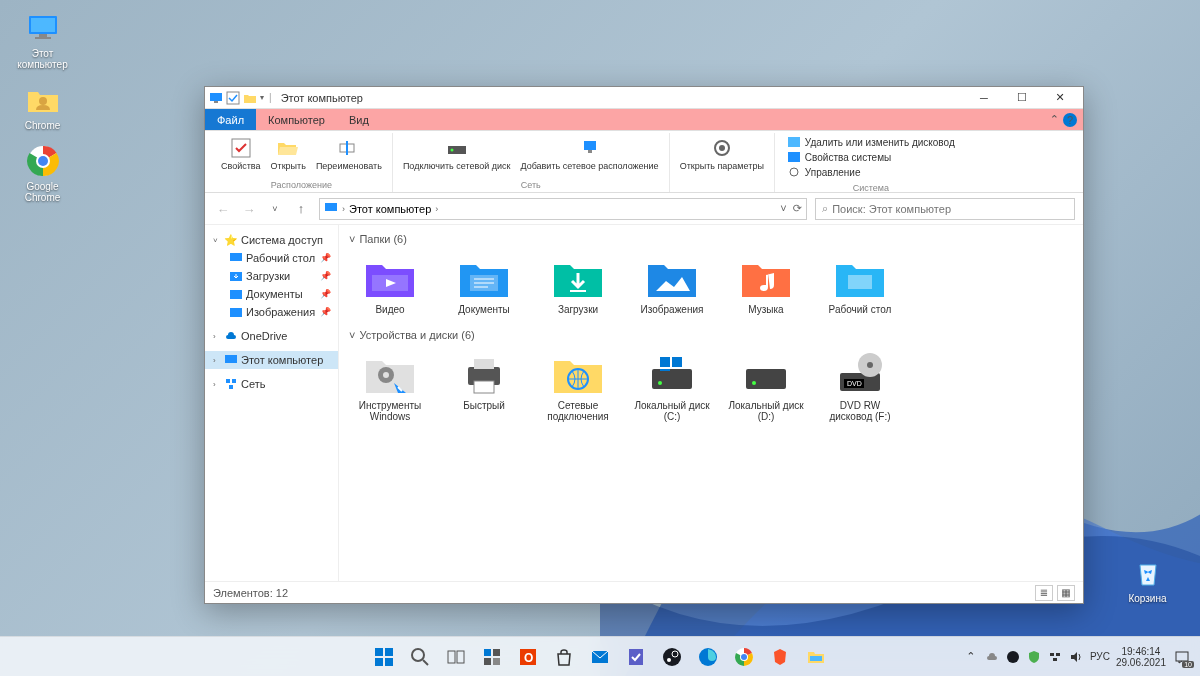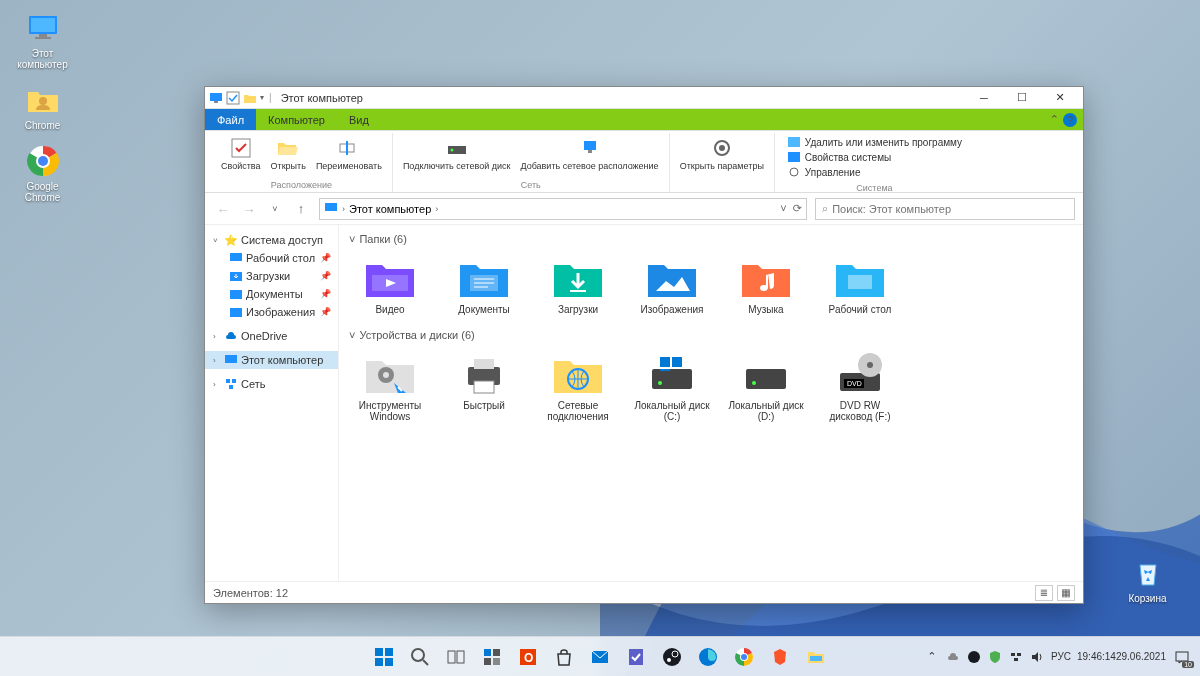--- a/index.html
+++ b/index.html
@@ -13,21 +13,21 @@
 .dicon-lbl { font-size:10px; color:#fff; text-align:center; text-shadow:0 1px 2px rgba(0,0,0,.6); line-height:1.1; }
 .recycle { position:absolute; right:20px; bottom:72px; }
 .window { position:absolute; left:204px; top:86px; width:880px; height:518px; background:#fff; border:1px solid #888; box-shadow:0 8px 30px rgba(0,0,0,.3); display:flex; flex-direction:column; }
 .titlebar { height:22px; background:#fff; display:flex; align-items:center; padding:0 4px; border-bottom:1px solid #e0e0e0; }
 .titlebar-left { display:flex; align-items:center; gap:3px; }
 .titlebar-icon { width:14px; height:14px; }
 .titlebar-sep { color:#aaa; font-size:10px; margin:0 2px; }
 .titlebar-title { font-size:11px; color:#333; margin-left:4px; }
 .win-btns { margin-left:auto; display:flex; }
 .win-btn { width:38px; height:22px; display:flex; align-items:center; justify-content:center; font-size:11px; color:#333; cursor:pointer; }
-.tabs { height:22px; background:#84cc16; display:flex; align-items:stretch; border-bottom:1px solid #e0e0e0; }
+.tabs { height:22px; background:#fca5a5; display:flex; align-items:stretch; border-bottom:1px solid #e0e0e0; }
 .tab { padding:0 12px; font-size:11px; display:flex; align-items:center; cursor:pointer; color:#333; }
 .tab.active { background:#1678d3; color:#fff; }
 .tab-right { margin-left:auto; display:flex; align-items:center; gap:4px; padding-right:6px; }
 .tab-right span { font-size:11px; color:#555; cursor:pointer; }
 .help-icon { width:14px; height:14px; border-radius:50%; background:#0078d4; color:#fff; font-size:10px; display:flex; align-items:center; justify-content:center; }
 .ribbon { height:62px; background:#fff; border-bottom:1px solid #ddd; display:flex; padding:2px 6px 0; }
 .rgroup { display:flex; flex-direction:column; border-right:1px solid #e8e8e8; padding:0 6px; }
 .rgroup-items { display:flex; gap:2px; flex:1; }
 .rbtn { display:flex; flex-direction:column; align-items:center; gap:1px; padding:2px 4px; cursor:pointer; min-width:36px; }
 .rbtn-icon { width:26px; height:26px; display:flex; align-items:center; justify-content:center; }
@@ -61,21 +61,21 @@
 .item-lbl { font-size:10px; color:#333; text-align:center; line-height:1.1; }
 .status { height:22px; border-top:1px solid #eee; display:flex; align-items:center; padding:0 8px; font-size:11px; color:#555; }
 .status-right { margin-left:auto; display:flex; gap:4px; }
 .view-btn { width:18px; height:16px; border:1px solid #ccc; cursor:pointer; display:flex; align-items:center; justify-content:center; font-size:10px; }
 .taskbar { position:absolute; bottom:0; left:0; right:0; height:40px; background:rgba(240,244,248,.9); backdrop-filter:blur(10px); display:flex; align-items:center; border-top:1px solid rgba(0,0,0,.08); }
 .tb-center { position:absolute; left:50%; transform:translateX(-50%); display:flex; gap:4px; }
 .tb-icon { width:32px; height:32px; display:flex; align-items:center; justify-content:center; cursor:pointer; border-radius:3px; }
 .tb-right { margin-left:auto; display:flex; align-items:center; gap:6px; padding-right:8px; }
 .tray { display:flex; align-items:center; gap:5px; font-size:11px; }
 .tray-icon { width:16px; height:16px; display:flex; align-items:center; justify-content:center; color:#333; }
-.clock { display:flex; flex-direction:row; align-items:center; font-size:10px; color:#333; line-height:1.1; }
+.clock { display:flex; flex-direction:column; align-items:center; font-size:10px; color:#333; line-height:1.1; }
 .lang { font-size:10px; color:#333; }
 .notif { width:20px; height:20px; display:flex; align-items:center; justify-content:center; position:relative; }
 .notif-badge { position:absolute; bottom:-1px; right:-2px; background:#555; color:#fff; font-size:7px; padding:0 2px; border-radius:2px; }
 </style>
 </head>
 <body>
 
 <div class="desktop-bg">
   <div class="swirl">
     <svg viewBox="0 0 700 500">
@@ -237,21 +237,21 @@
           </div>
       </div>
       <div class="rgroup-lbl">&nbsp;</div>
     </div>
     <div class="rgroup" style="border:none">
       <div class="rlist">
         <div class="rlist-item">
             <span class="rlist-icon"><svg width="14" height="12" viewBox="0 0 14 12">
                 <rect x="1" y="1" width="12" height="10" fill="#4db8ff"></rect>
               </svg></span>
-            <span>Удалить или изменить программу</span>
+            <span>Удалить или изменить дисковод</span>
           </div>
         <div class="rlist-item">
             <span class="rlist-icon"><svg width="14" height="12" viewBox="0 0 14 12">
                 <rect x="1" y="1" width="12" height="10" fill="#1e90ff"></rect>
               </svg></span>
             <span>Свойства системы</span>
           </div>
         <div class="rlist-item">
             <span class="rlist-icon"><svg width="14" height="12" viewBox="0 0 14 12">
                 <circle cx="7" cy="6" r="4" fill="none" stroke="#666"></circle>

